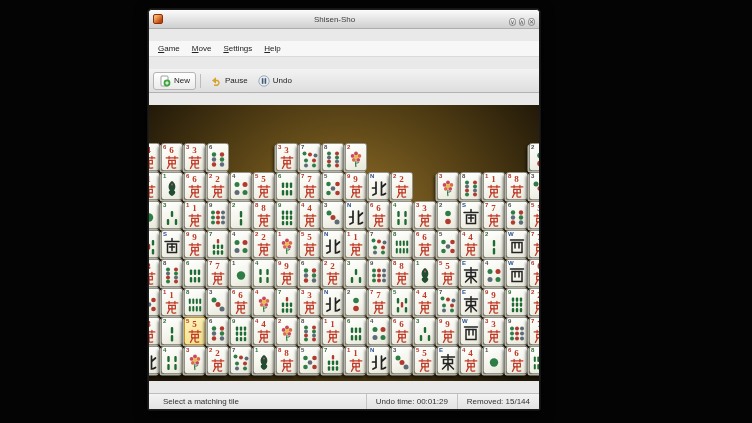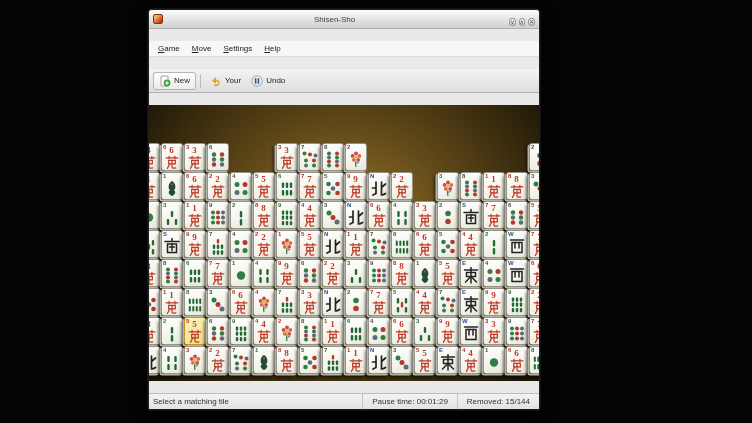--- a/index.html
+++ b/index.html
@@ -54,21 +54,21 @@
   .c-w { color: #28508f; } .c-f { color: #b03023; }
   .mnum { position: absolute; top: 1.5px; left: 0; right: 0; text-align: center;
     font-size: 9px; line-height: 9px; font-weight: bold; color: #c03a28;
     font-family: "Liberation Serif", serif; }
   .wan  { position: absolute; left: 2.5px; top: 11px; width: 16px; height: 15px; }
   .facesvg { position: absolute; left: 1.5px; top: 5px; width: 18px; height: 21px; }
   
   .statusbar { flex: 0 0 16px; background: linear-gradient(#f3f3f3,#e2e2e2);
     border-top: 1px solid #bdbdbd; display: flex; align-items: center;
     font-size: 8px; color: #333; }
-  .status-left { flex: 1; padding-left: 4px; }
+  .status-left { flex: 1; padding-left: 14px; }
   .status-cell { padding: 0 9px; border-left: 1px solid #c3c3c3; height: 100%;
     display: flex; align-items: center; }
 </style>
 </head>
 <body>
 
 <svg width="0" height="0" style="position:absolute">
   <defs>
     <symbol id="sym-wan" viewBox="0 0 18 18">
       <g fill="none" stroke="#c03a28" stroke-width="1.5" stroke-linecap="round">
@@ -147,21 +147,21 @@
      <span>New</span>
    </span>
       <span class="tool-sep"></span>
       <span class="tool-btn">
      <span class="tool-icon">
           <svg width="12" height="12" viewBox="0 0 12 12">
             <path d="M2 5.5 L6 2.2 V8.8 Z" fill="#d7a229"></path>
             <path d="M5.5 5.5 H7.5 A2.6 2.6 0 0 1 7.5 10.2 H4" fill="none" stroke="#d7a229" stroke-width="1.4"></path>
           </svg>
         </span>
-     <span>Your</span>
+     <span>Pause</span>
    </span>
       <span class="tool-btn">
      <span class="tool-icon">
           <svg width="12" height="12" viewBox="0 0 12 12">
             <circle cx="6" cy="6" r="5.2" fill="#e8eef4" stroke="#8899aa" stroke-width="0.8"></circle>
             <rect x="3.8" y="3.2" width="1.6" height="5.6" fill="#44586c"></rect>
             <rect x="6.6" y="3.2" width="1.6" height="5.6" fill="#44586c"></rect>
           </svg>
         </span>
      <span>Undo</span>
@@ -1276,16 +1276,16 @@
             <rect x="6.3" y="10.5" width="2" height="5.5" rx="1" fill="#1d6b33"></rect>
             <rect x="9.8" y="10.5" width="2" height="5.5" rx="1" fill="#1d6b33"></rect>
             <rect x="13.2" y="10.5" width="2" height="5.5" rx="1" fill="#1d6b33"></rect>
           </svg>
         </div>
       </div>
   </div>
 
   <div class="statusbar">
     <span class="status-left">Select a matching tile</span>
-    <span class="status-cell">Pause time: 00:01:29</span>
+    <span class="status-cell">Undo time: 00:01:29</span>
     <span class="status-cell">Removed: 15/144</span>
   </div>
 </div>
 
 </body></html>

